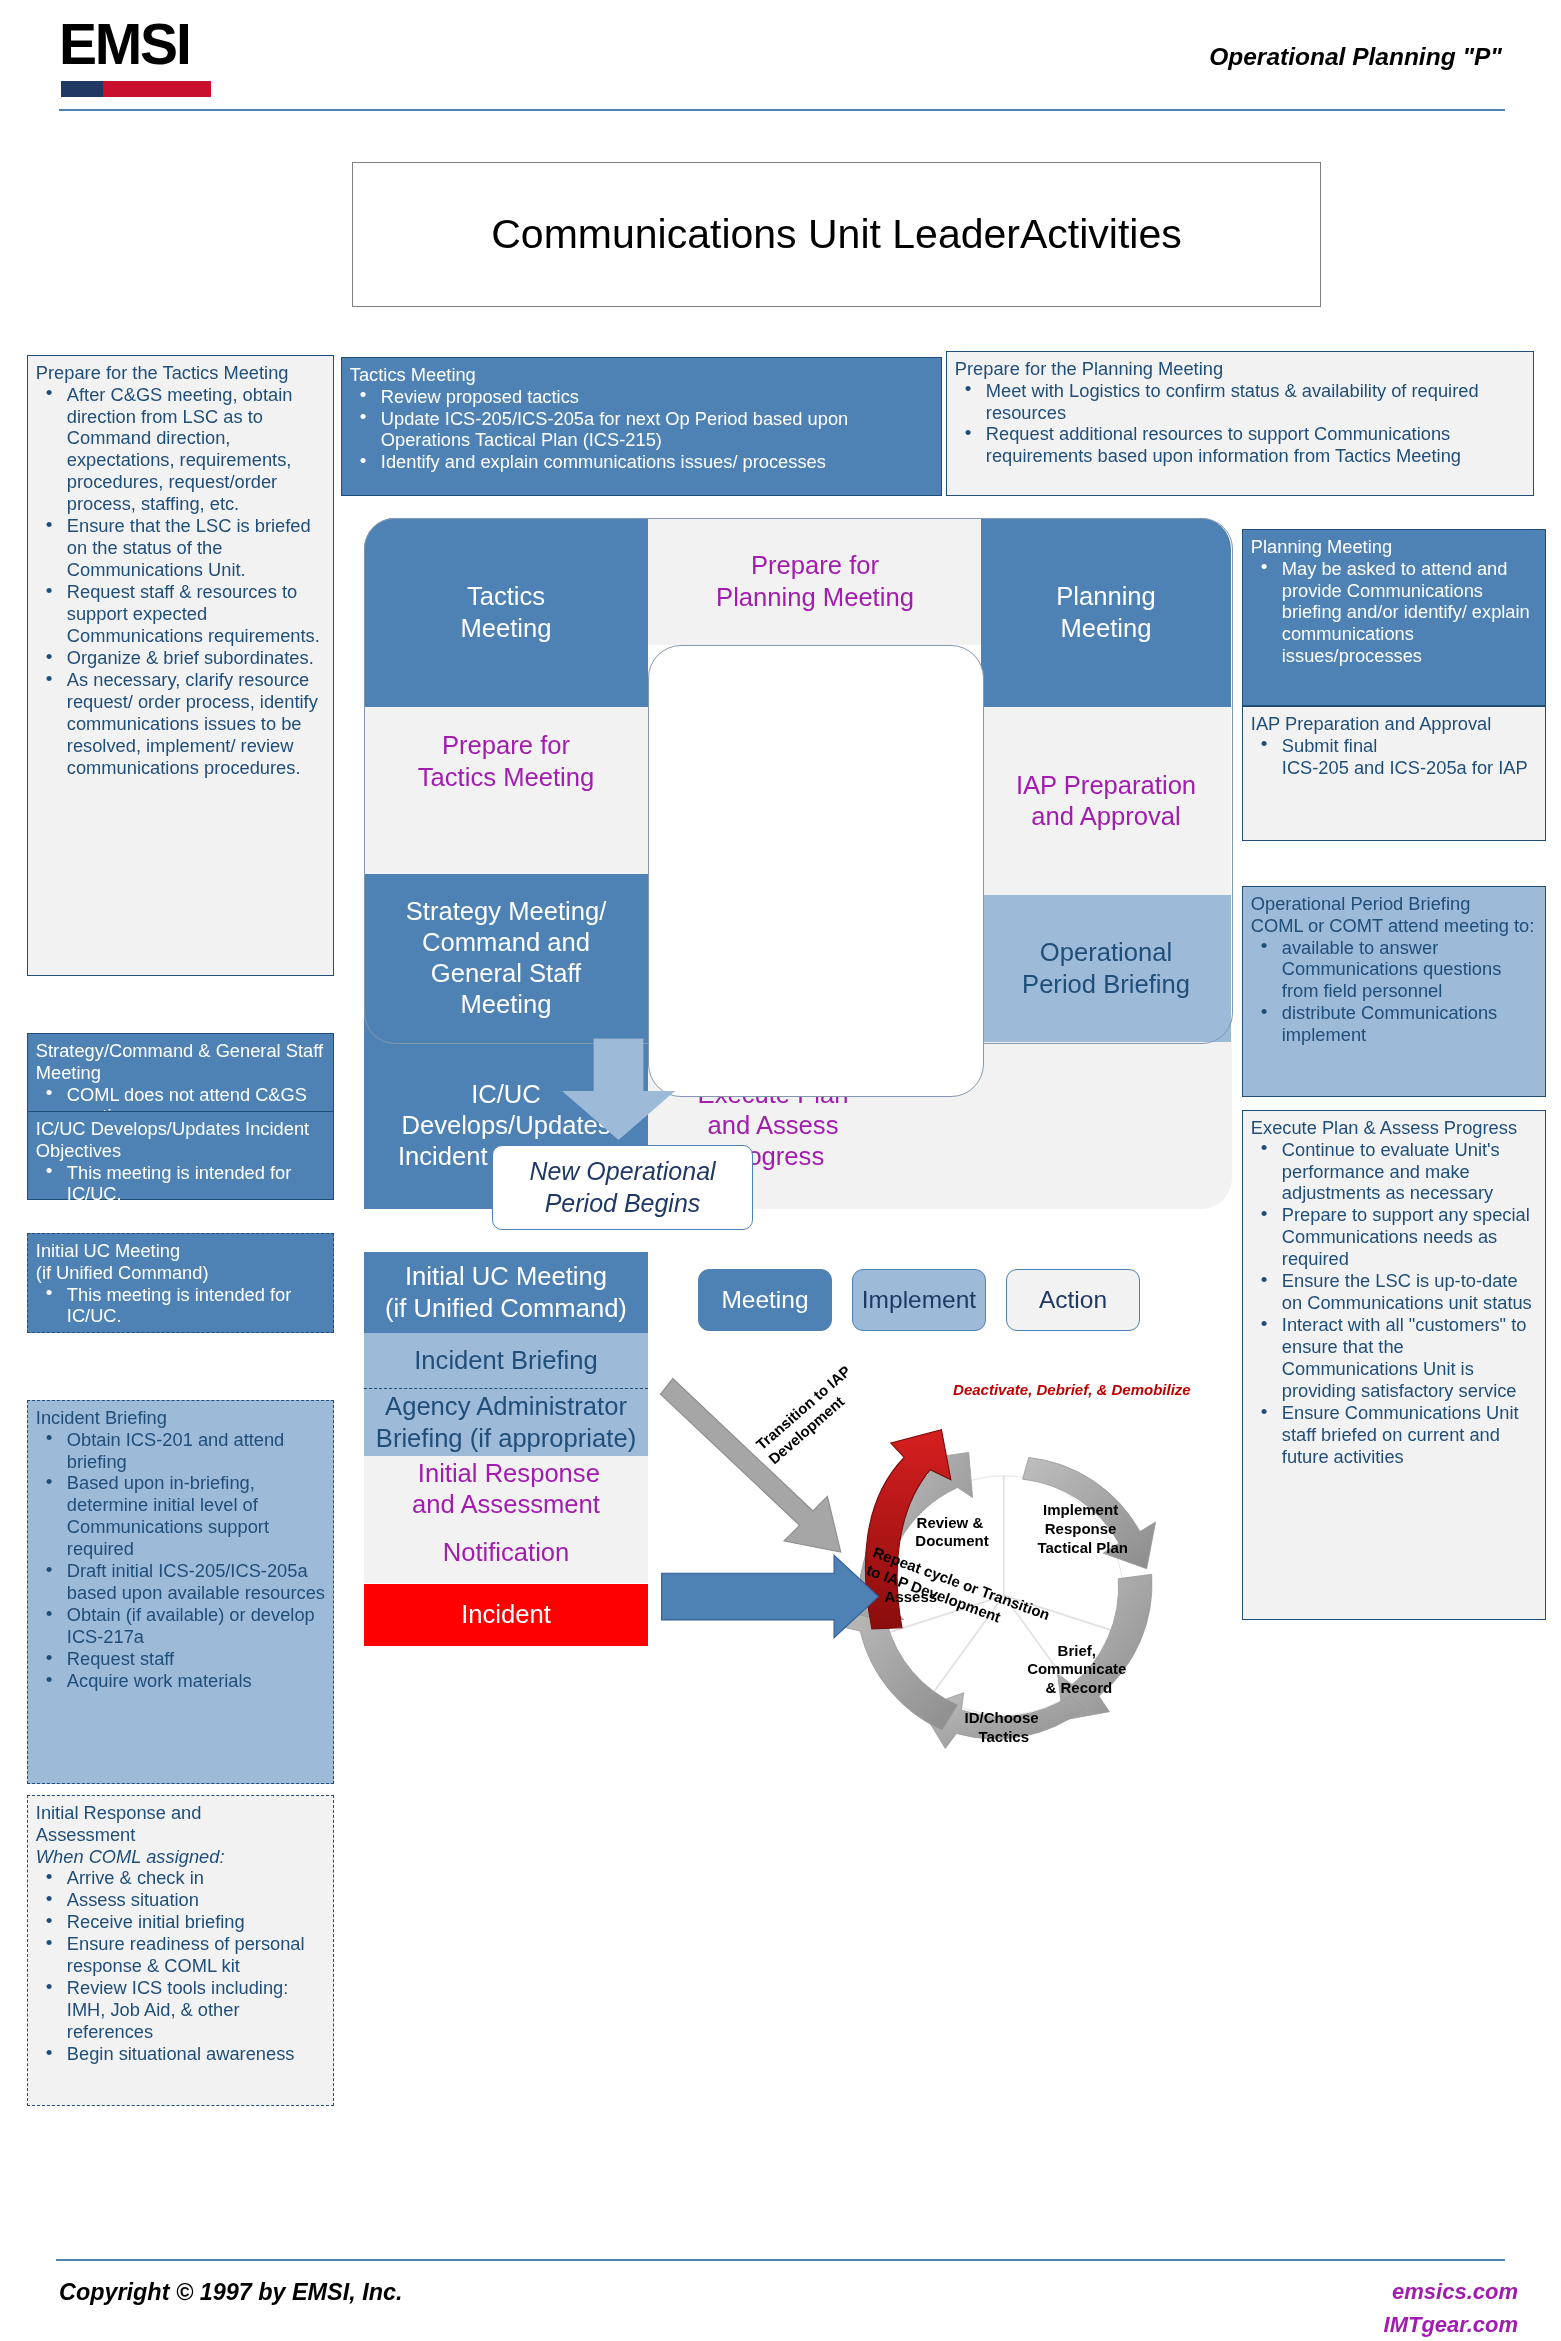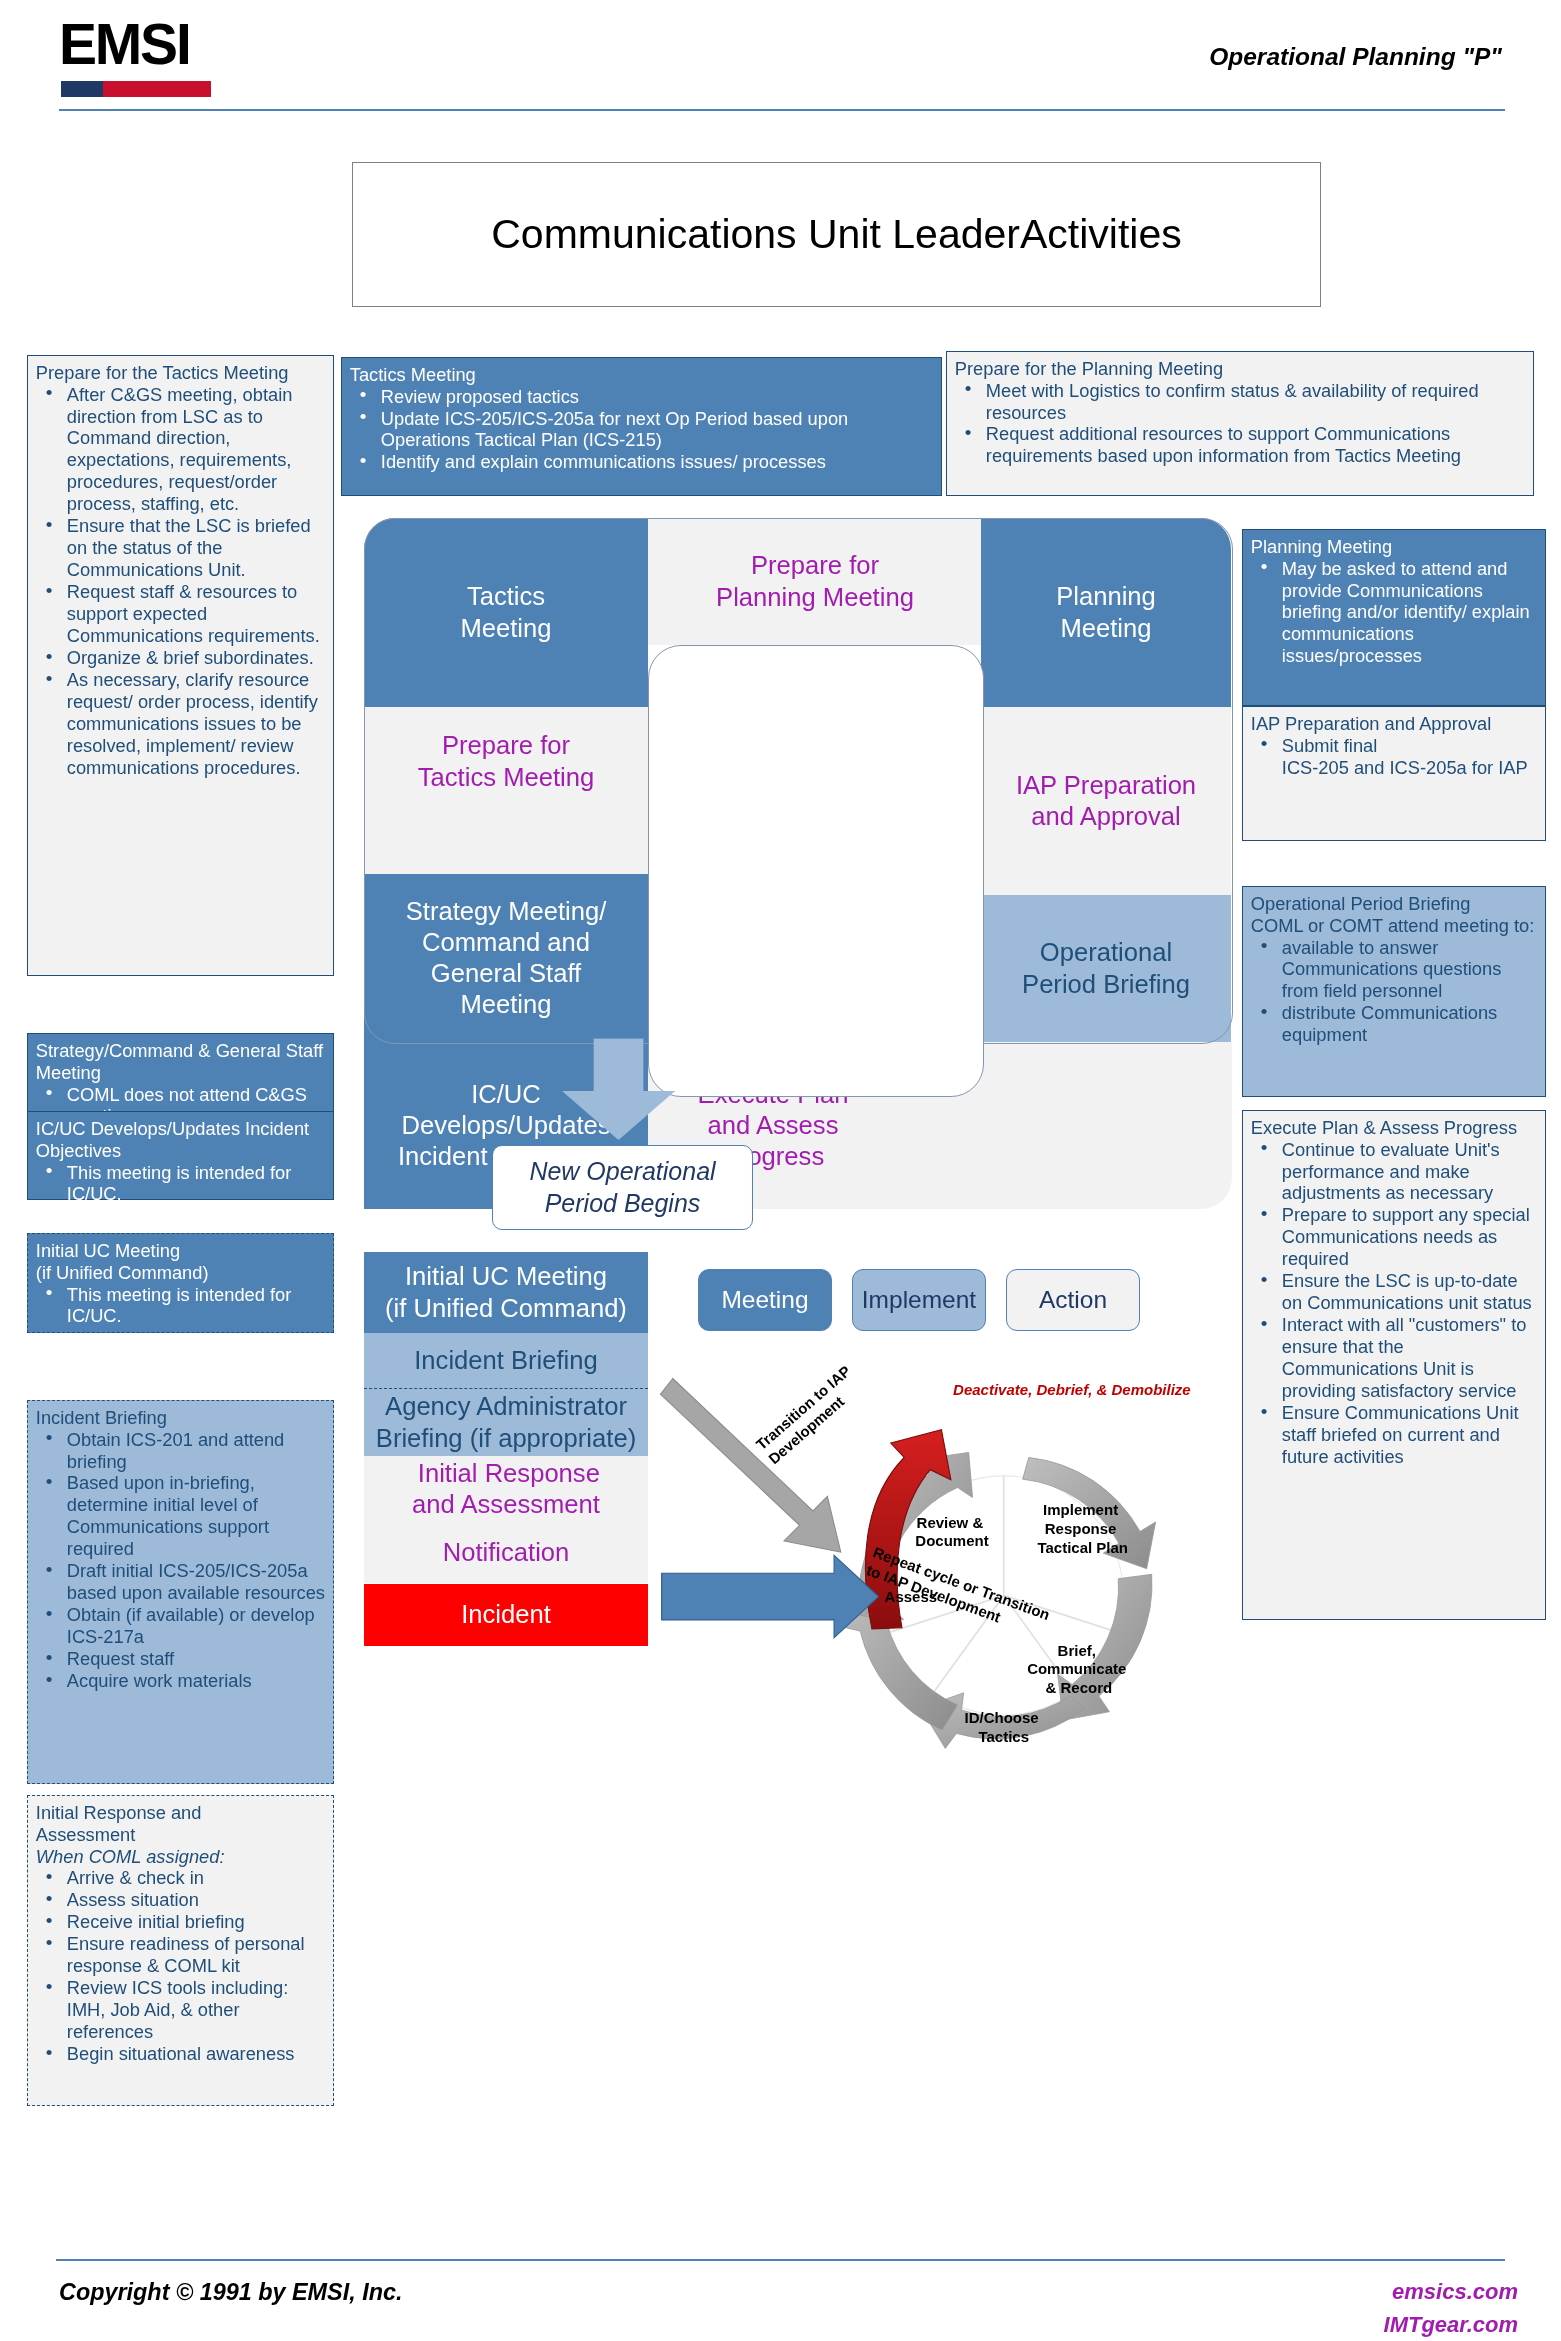--- a/index.html
+++ b/index.html
@@ -194,21 +194,21 @@
         <span>ICS-205 and ICS-205a for IAP</span>
       </li>
     </ul>
   </div>
 
   <div class="callout c-mid" style="left:1242px;top:886px;width:304px;height:211px;">
     <span class="ctitle">Operational Period Briefing</span>
     <span class="ctitle">COML or COMT attend meeting to:</span>
     <ul>
       <li>available to answer Communications questions from field personnel</li>
-      <li>distribute Communications equipment</li>
+      <li>distribute Communications implement</li>
     </ul>
   </div>
 
   <div class="callout c-light" style="left:1242px;top:1110px;width:304px;height:510px;">
     <span class="ctitle">Execute Plan &amp; Assess Progress</span>
     <ul>
       <li>Continue to evaluate Unit's performance and make adjustments as necessary</li>
       <li>Prepare to support any special Communications needs as required</li>
       <li>Ensure the LSC is up-to-date on Communications unit status</li>
       <li>Interact with all "customers" to ensure that the Communications Unit is providing satisfactory service</li>
@@ -410,20 +410,20 @@
       <g transform="rotate(20 318 400)">
         <text class="wlbl" x="318" y="400">
           <tspan x="318" dy="0">Repeat cycle or Transition</tspan>
           <tspan x="318" dy="34">to IAP Development</tspan>
         </text>
       </g>
     </svg>
   </div>
 
   <div class="ftr-rule" style="top:2259px;"></div>
-  <div class="ftr-left" style="top:2279px;">Copyright © 1991 by EMSI, Inc.</div>
+  <div class="ftr-left" style="top:2279px;">Copyright © 1997 by EMSI, Inc.</div>
   <div class="ftr-right" style="top:2275px;">
     <div>emsics.com</div>
     <div>IMTgear.com</div>
   </div>
 
 </div>
 
 
 </body></html>

